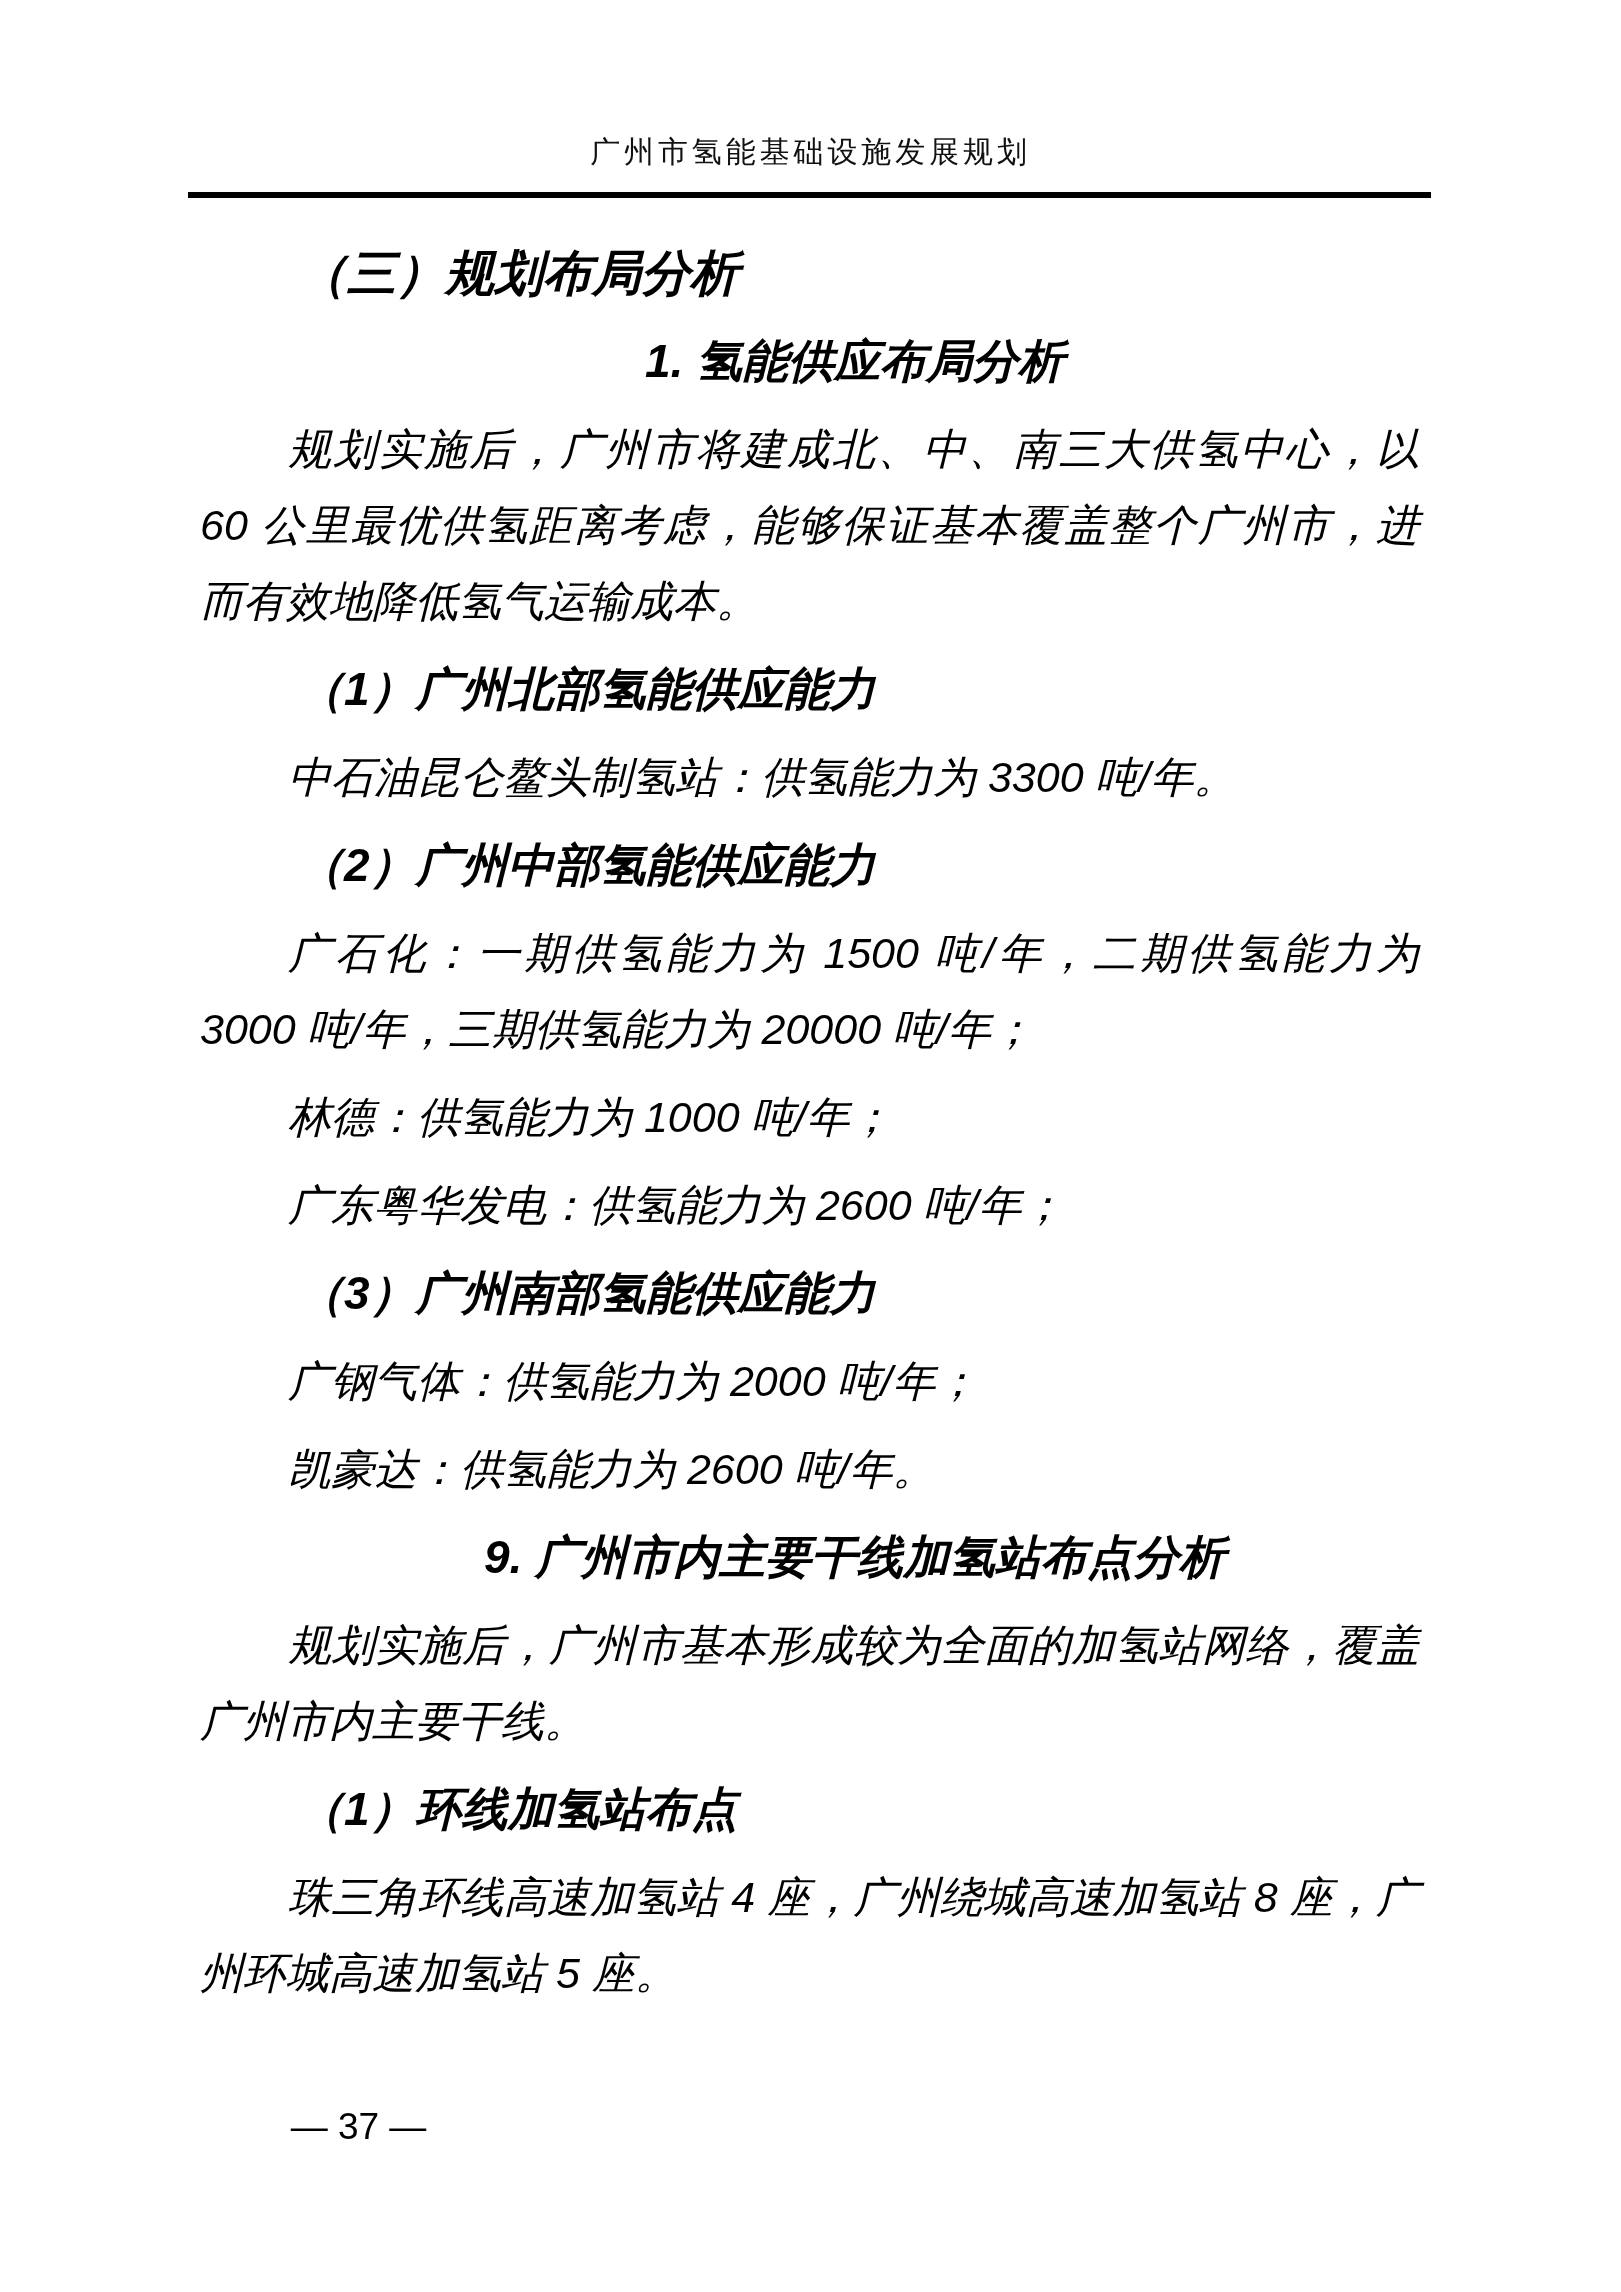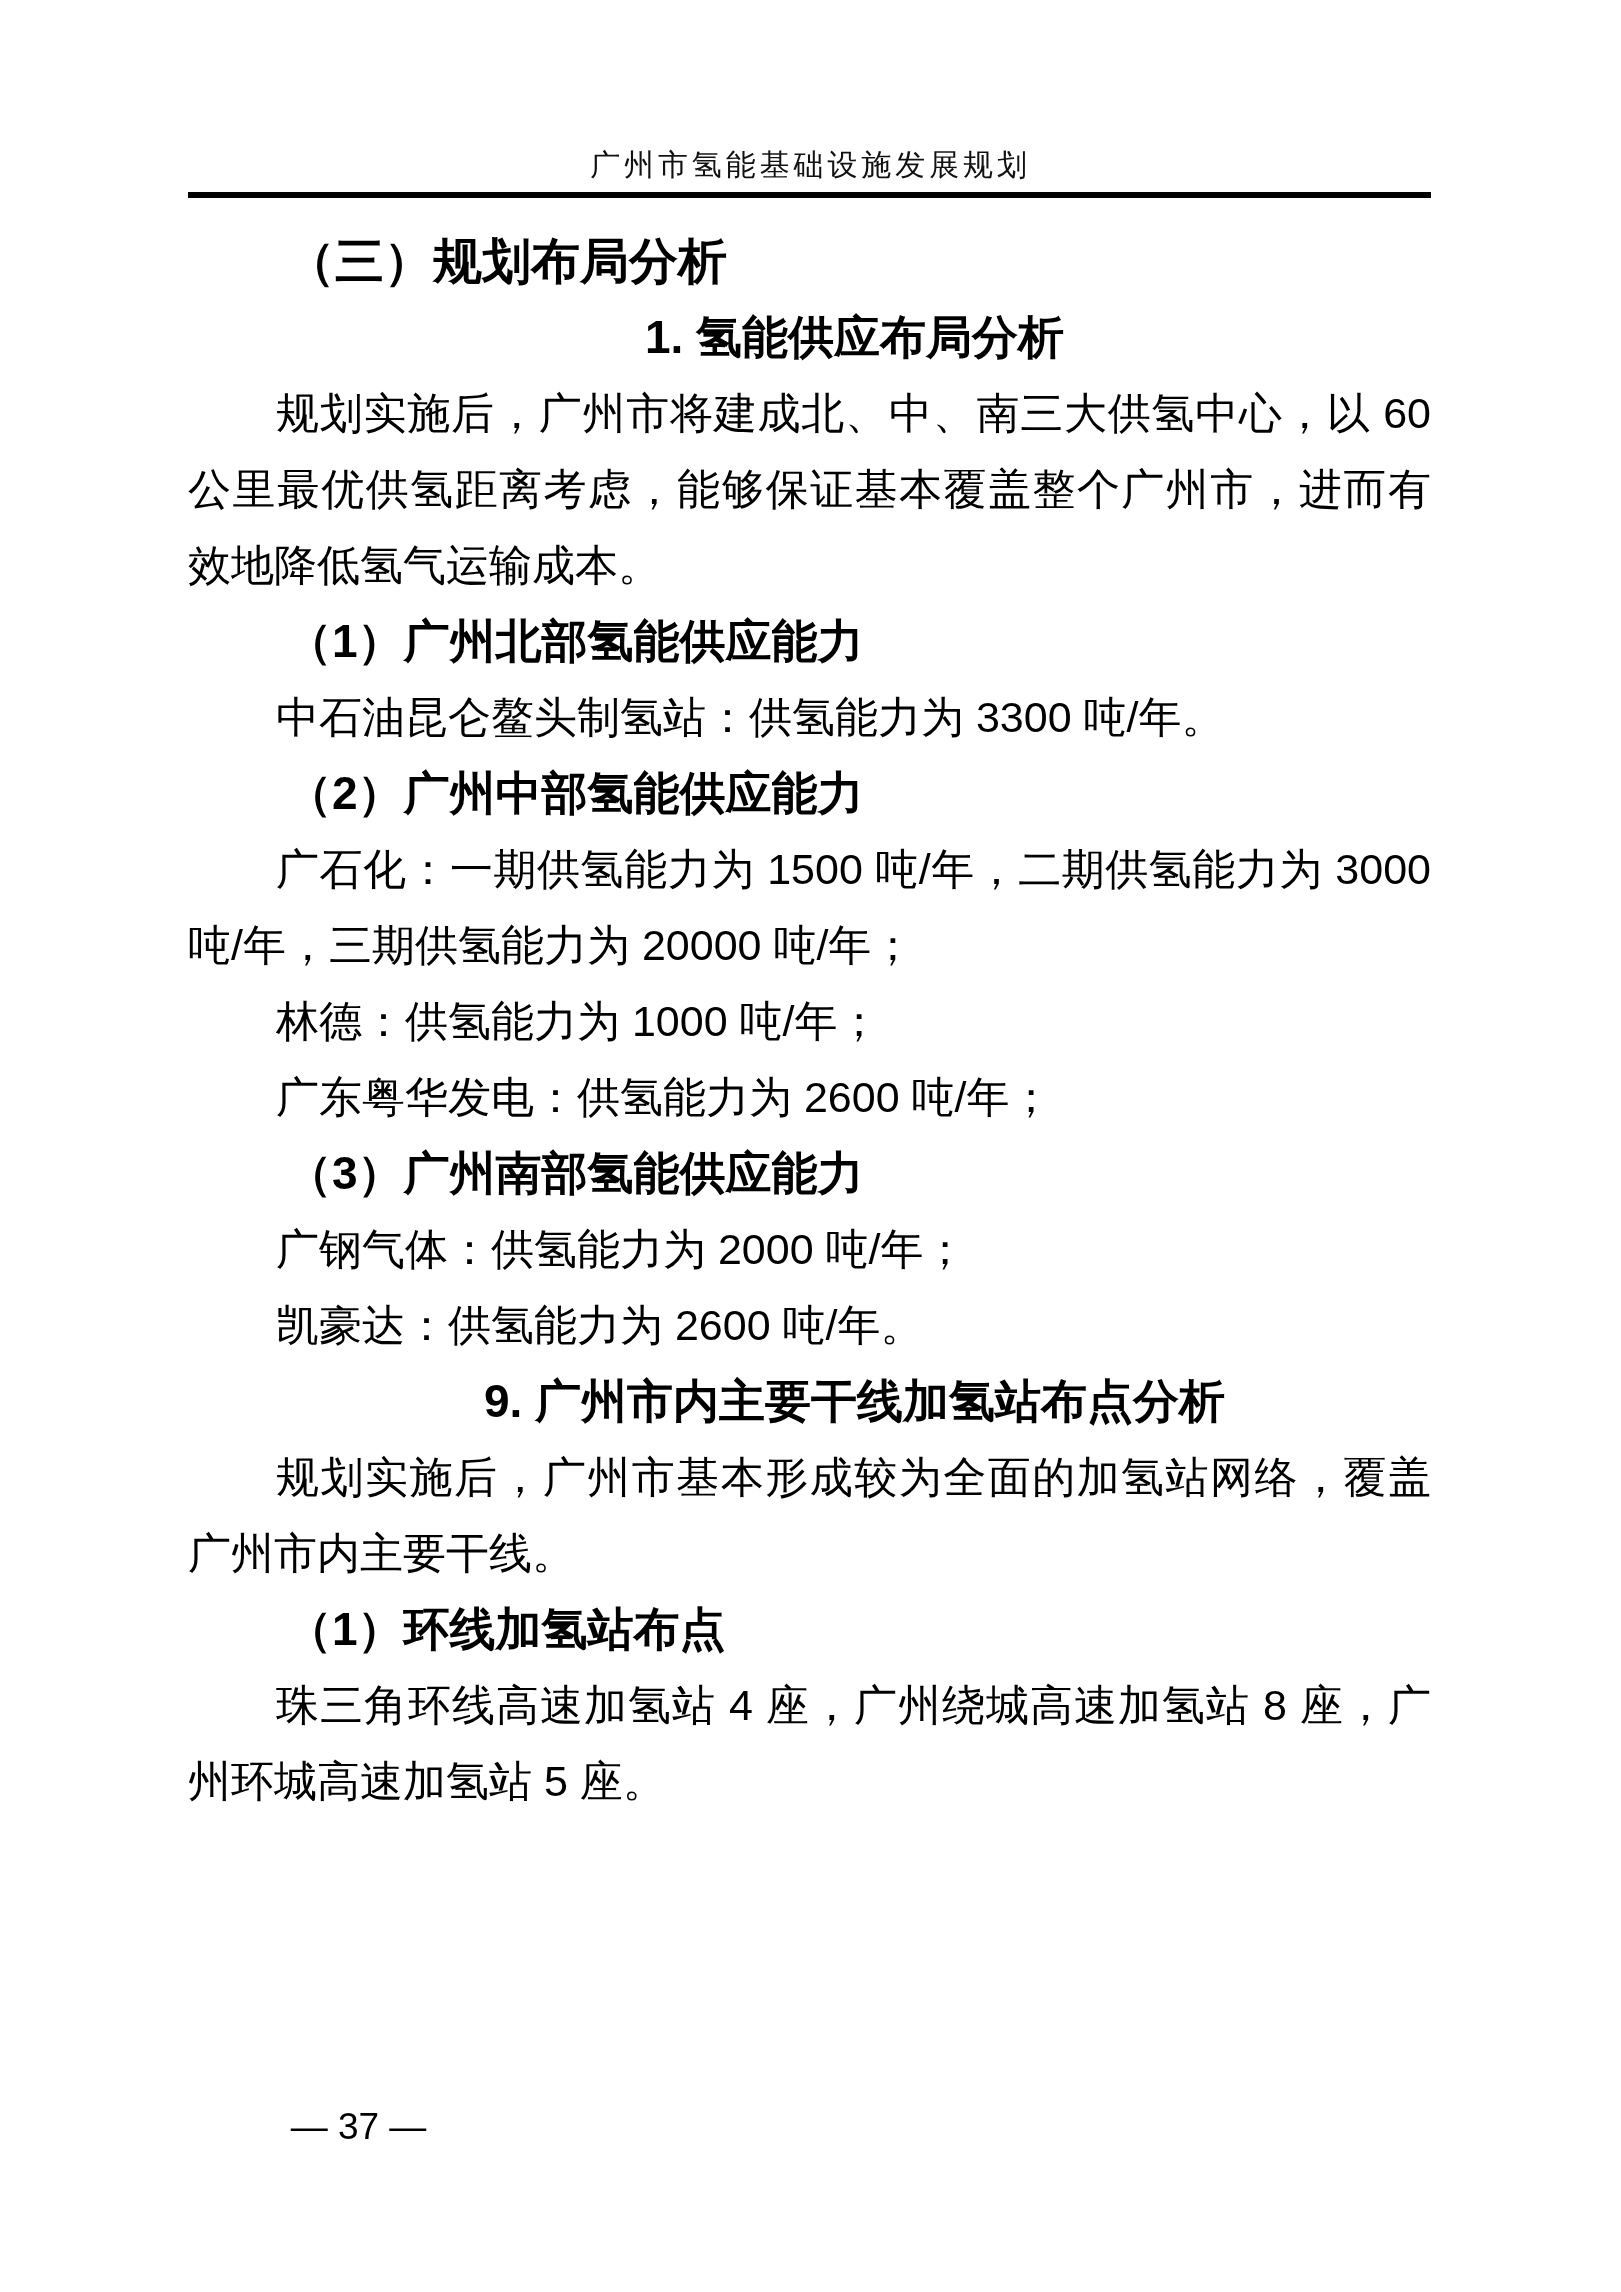--- a/index.html
+++ b/index.html
@@ -7,21 +7,21 @@
     position:relative;
     width:1621px;height:2293px;
     margin:0 auto;
     background:#ffffff;
     color:#000000;
     font-family:"Liberation Sans",sans-serif;
     overflow:hidden;
   }
   .header-title{
     position:absolute;
-    top:145px;left:0;width:100%;
+    top:132px;left:0;width:100%;
     text-align:center;
     font-family:"Liberation Serif",serif;
     font-size:30px;
     line-height:39px;
     letter-spacing:3.9px;
     color:#111;
   }
   .header-rule{
     position:absolute;
     top:192px;left:188px;
@@ -30,21 +30,21 @@
   }
   .content{
     position:absolute;
     top:223px;left:188px;
     width:1243px;
     font-size:43px;
     line-height:76px;
     text-align:justify;
     text-justify:inter-character;
   }
-  .content p{margin:0;padding:0;}
+  .content p{margin:12px;padding:0;font-style:italic;}
   .p-body{
     text-indent:88px;
   }
   .p-h2{
     font-size:49px;
     font-weight:bold;
     text-indent:98px;
     text-align:left;
   }
   .p-h3{

